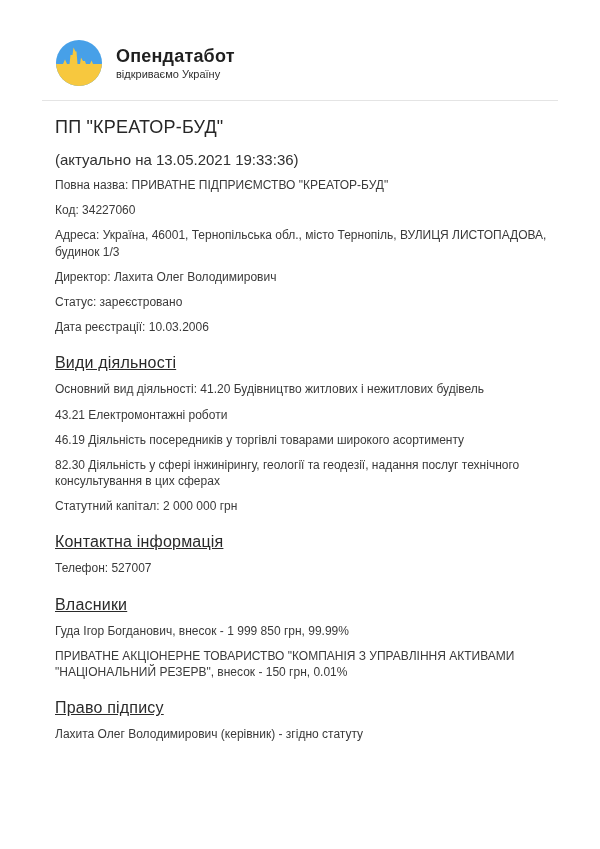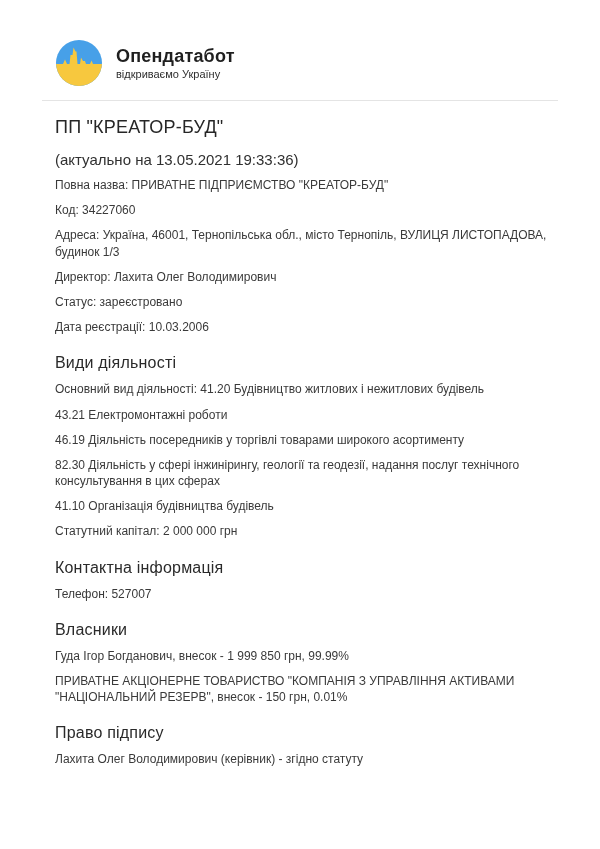--- a/index.html
+++ b/index.html
@@ -22,21 +22,21 @@
   .logo svg { position: absolute; left: 0; top: 0; }
   .brand-text .brand-name { font-size: 18px; font-weight: 700; color: #1f1f1f; letter-spacing: 0.2px; }
   .brand-text .brand-tagline { font-size: 11px; color: #2e2e2e; margin-top: 1px; }
   .header-divider { border: none; border-top: 1px solid #e4e4e4; margin: 14px 0 0 -13px; width: 516px; }
 
   
   .doc-title { font-size: 18px; font-weight: 400; color: #262626; margin-top: 16px; letter-spacing: 0.2px; }
   .doc-actual { font-size: 15px; color: #303030; margin-top: 13px; }
   .line { font-size: 12px; color: #3a3a3a; margin-top: 9px; line-height: 1.35; }
   .line.spaced { }
-  .section-heading { font-size: 16px; font-weight: 400; color: #2a2a2a; margin-top: 19px; letter-spacing: 0.2px; }
+  .section-heading { font-size: 16px; font-weight: 400; color: #2a2a2a; margin-top: 19px; letter-spacing: 0.2px; text-decoration: underline; }
   .wrap-narrow { max-width: 505px; }
 </style>
 </head>
 <body>
 
 <div class="page">
 
   <div class="brand-row">
     <div class="logo">
       <svg width="46" height="46" viewBox="0 0 46 46" aria-hidden="true">
@@ -57,21 +57,20 @@
   <div class="line spaced">Адреса: Україна, 46001, Тернопільська обл., місто Тернопіль, ВУЛИЦЯ ЛИСТОПАДОВА, будинок 1/3</div>
   <div class="line spaced">Директор: Лахита Олег Володимирович</div>
   <div class="line spaced">Статус: зареєстровано</div>
   <div class="line spaced">Дата реєстрації: 10.03.2006</div>
 
   <div class="section-heading">Види діяльності</div>
   <div class="line spaced">Основний вид діяльності: 41.20 Будівництво житлових і нежитлових будівель</div>
   <div class="line spaced">43.21 Електромонтажні роботи</div>
   <div class="line spaced">46.19 Діяльність посередників у торгівлі товарами широкого асортименту</div>
   <div class="line spaced wrap-narrow">82.30 Діяльність у сфері інжинірингу, геології та геодезії, надання послуг технічного консультування в цих сферах</div>
-  <div class="line spaced">41.10 Організація будівництва будівель</div>
   <div class="line spaced">Статутний капітал: 2 000 000 грн</div>
 
   <div class="section-heading">Контактна інформація</div>
   <div class="line spaced">Телефон: 527007</div>
 
   <div class="section-heading">Власники</div>
   <div class="line spaced">Гуда Ігор Богданович, внесок - 1 999 850 грн, 99.99%</div>
   <div class="line spaced wrap-narrow">ПРИВАТНЕ АКЦІОНЕРНЕ ТОВАРИСТВО "КОМПАНІЯ З УПРАВЛІННЯ АКТИВАМИ "НАЦІОНАЛЬНИЙ РЕЗЕРВ", внесок - 150 грн, 0.01%</div>
 
   <div class="section-heading">Право підпису</div>

